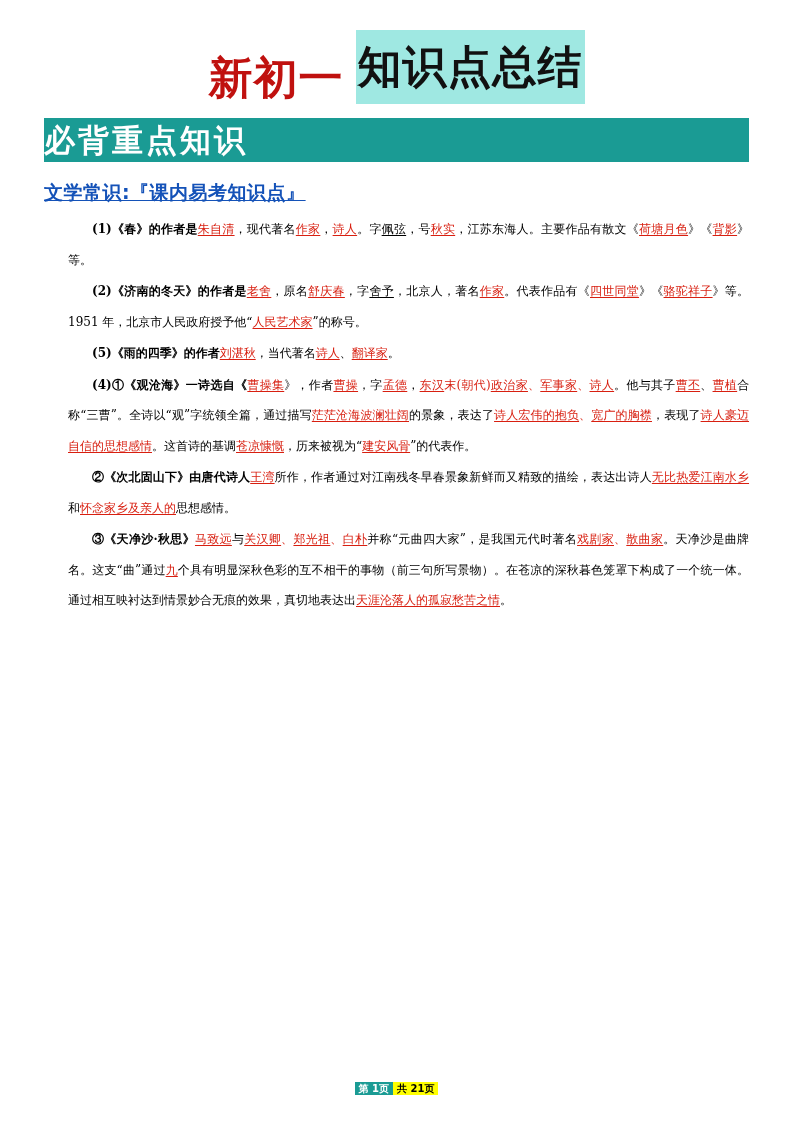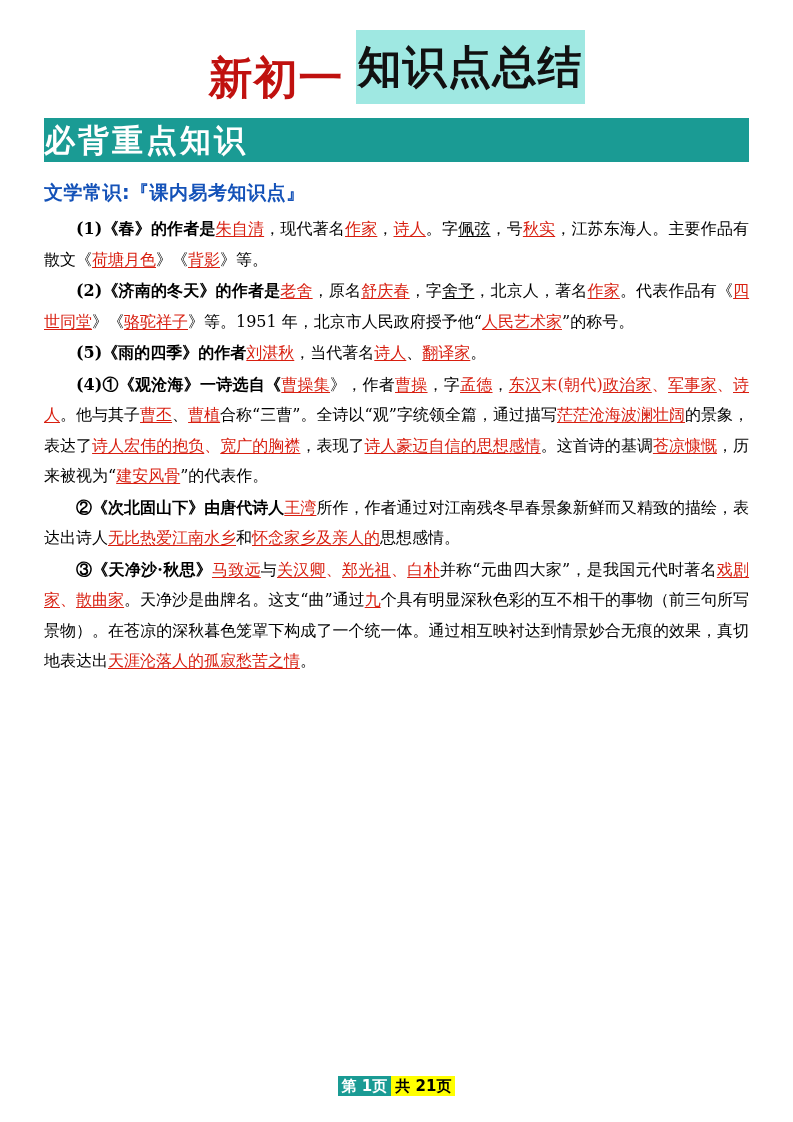--- a/index.html
+++ b/index.html
@@ -63,49 +63,51 @@
   }
 
   
   .section-heading {
     margin-top: 18px;
     font-family: "DejaVu Sans", "Liberation Sans", sans-serif;
     font-weight: bold;
     font-size: 19px;
     color: #1452b8;
     letter-spacing: 0.5px;
+    text-decoration: underline;
   }
 
   
   .body {
     margin-top: 8px;
-    font-size: 16px;
+    font-size: 12px;
     line-height: 30.5px;
     text-align: justify;
     color: #000;
+    margin-left: 24px;
   }
   .para {
     text-indent: 2em;
     margin: 0;
     padding: 0;
   }
   .para + .para { margin-top: 1px; }
   .r { color: #d81f10; }
   .ru { color: #d81f10; text-decoration: underline; text-underline-offset: 2px; }
   .bk-u { color: #000; text-decoration: underline; text-underline-offset: 2px; }
   .bold { font-weight: bold; }
 
   
   .footer {
     position: absolute;
     left: 0;
     right: 0;
     bottom: 26px;
     text-align: center;
-    font-size: 15px;
+    font-size: 10px;
     font-family: "DejaVu Sans", "Liberation Sans", sans-serif;
   }
   .footer .seg1 {
     background: #1a9b94;
     color: #ffffff;
     font-weight: bold;
     padding: 1px 4px;
   }
   .footer .seg2 {
     background: #ffff00;

